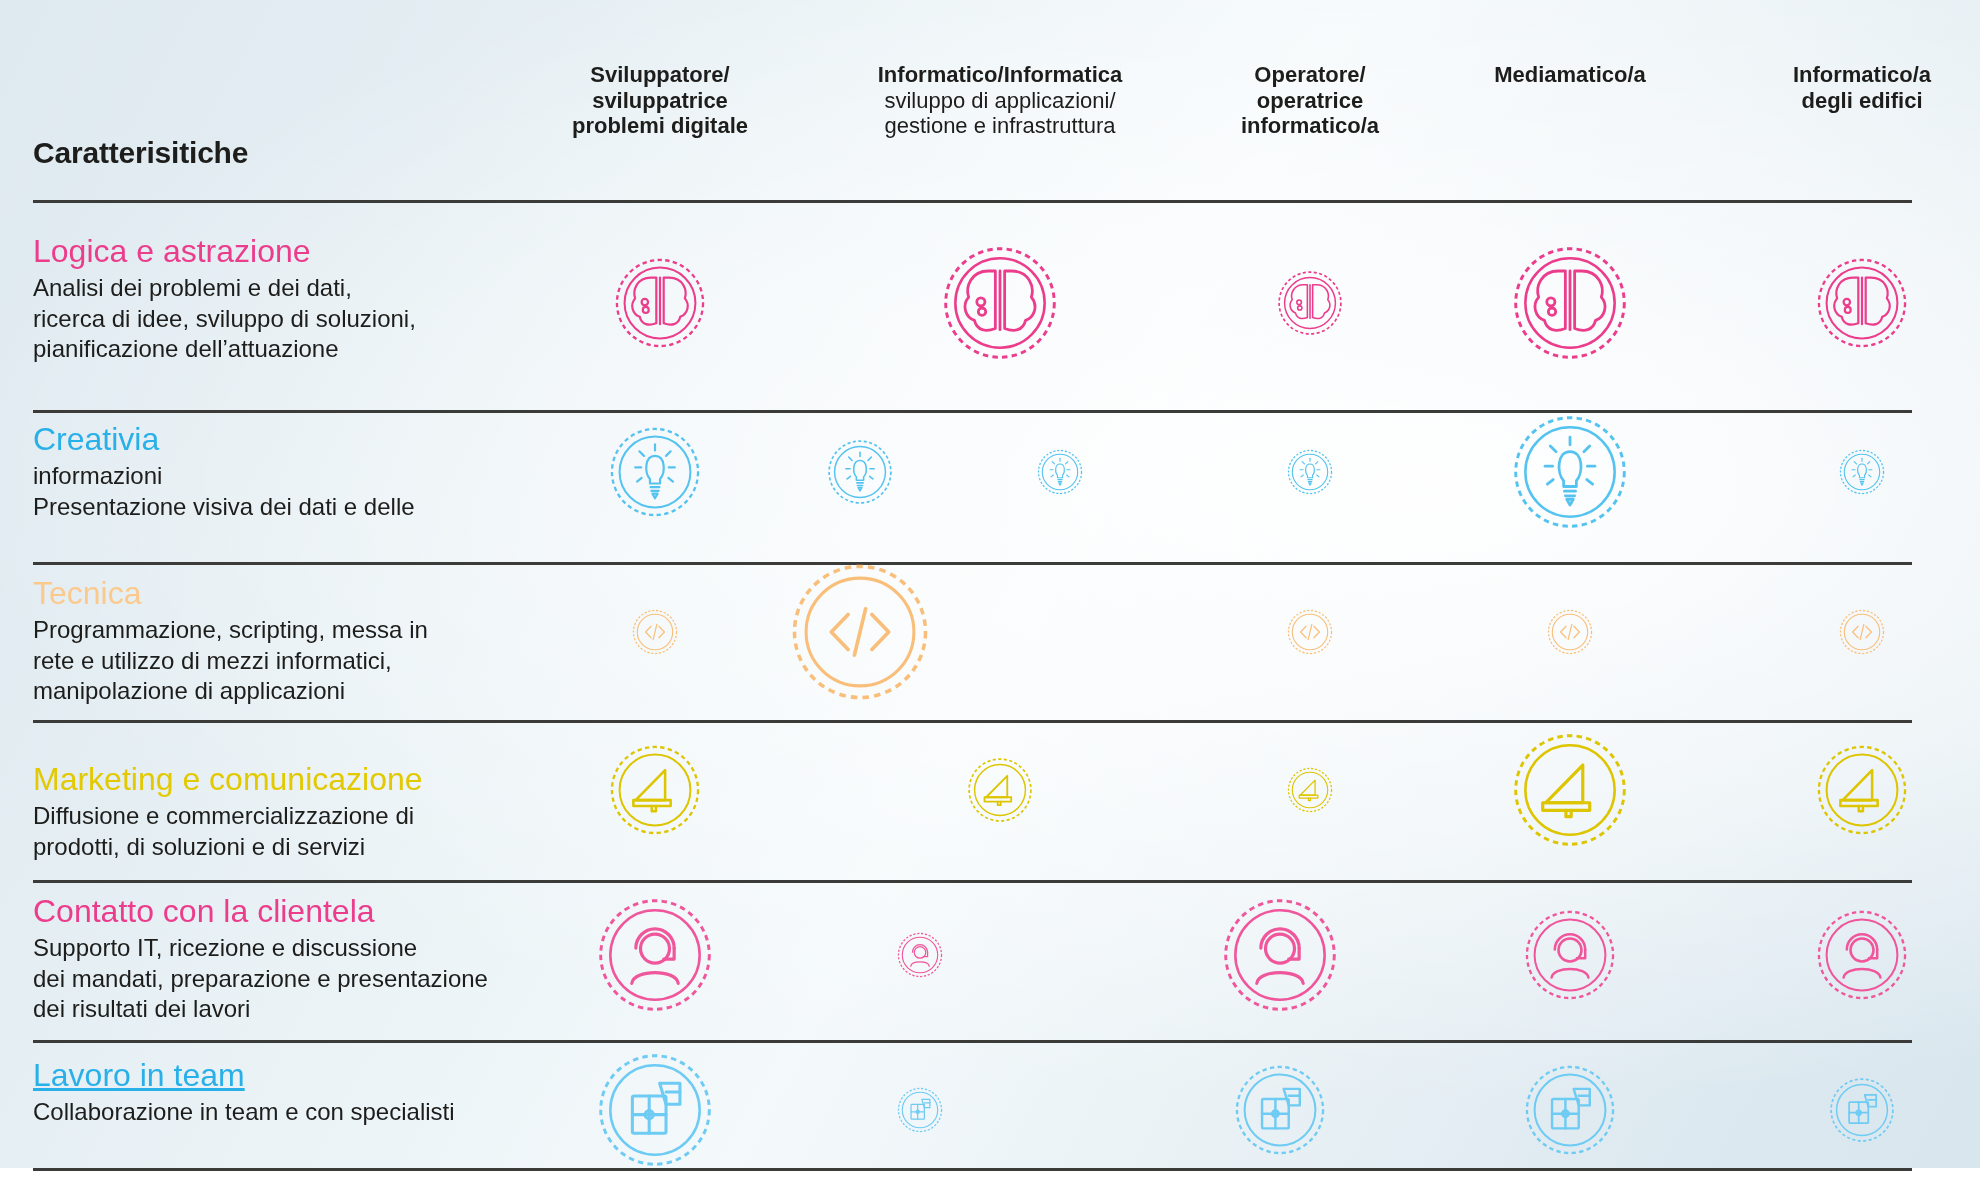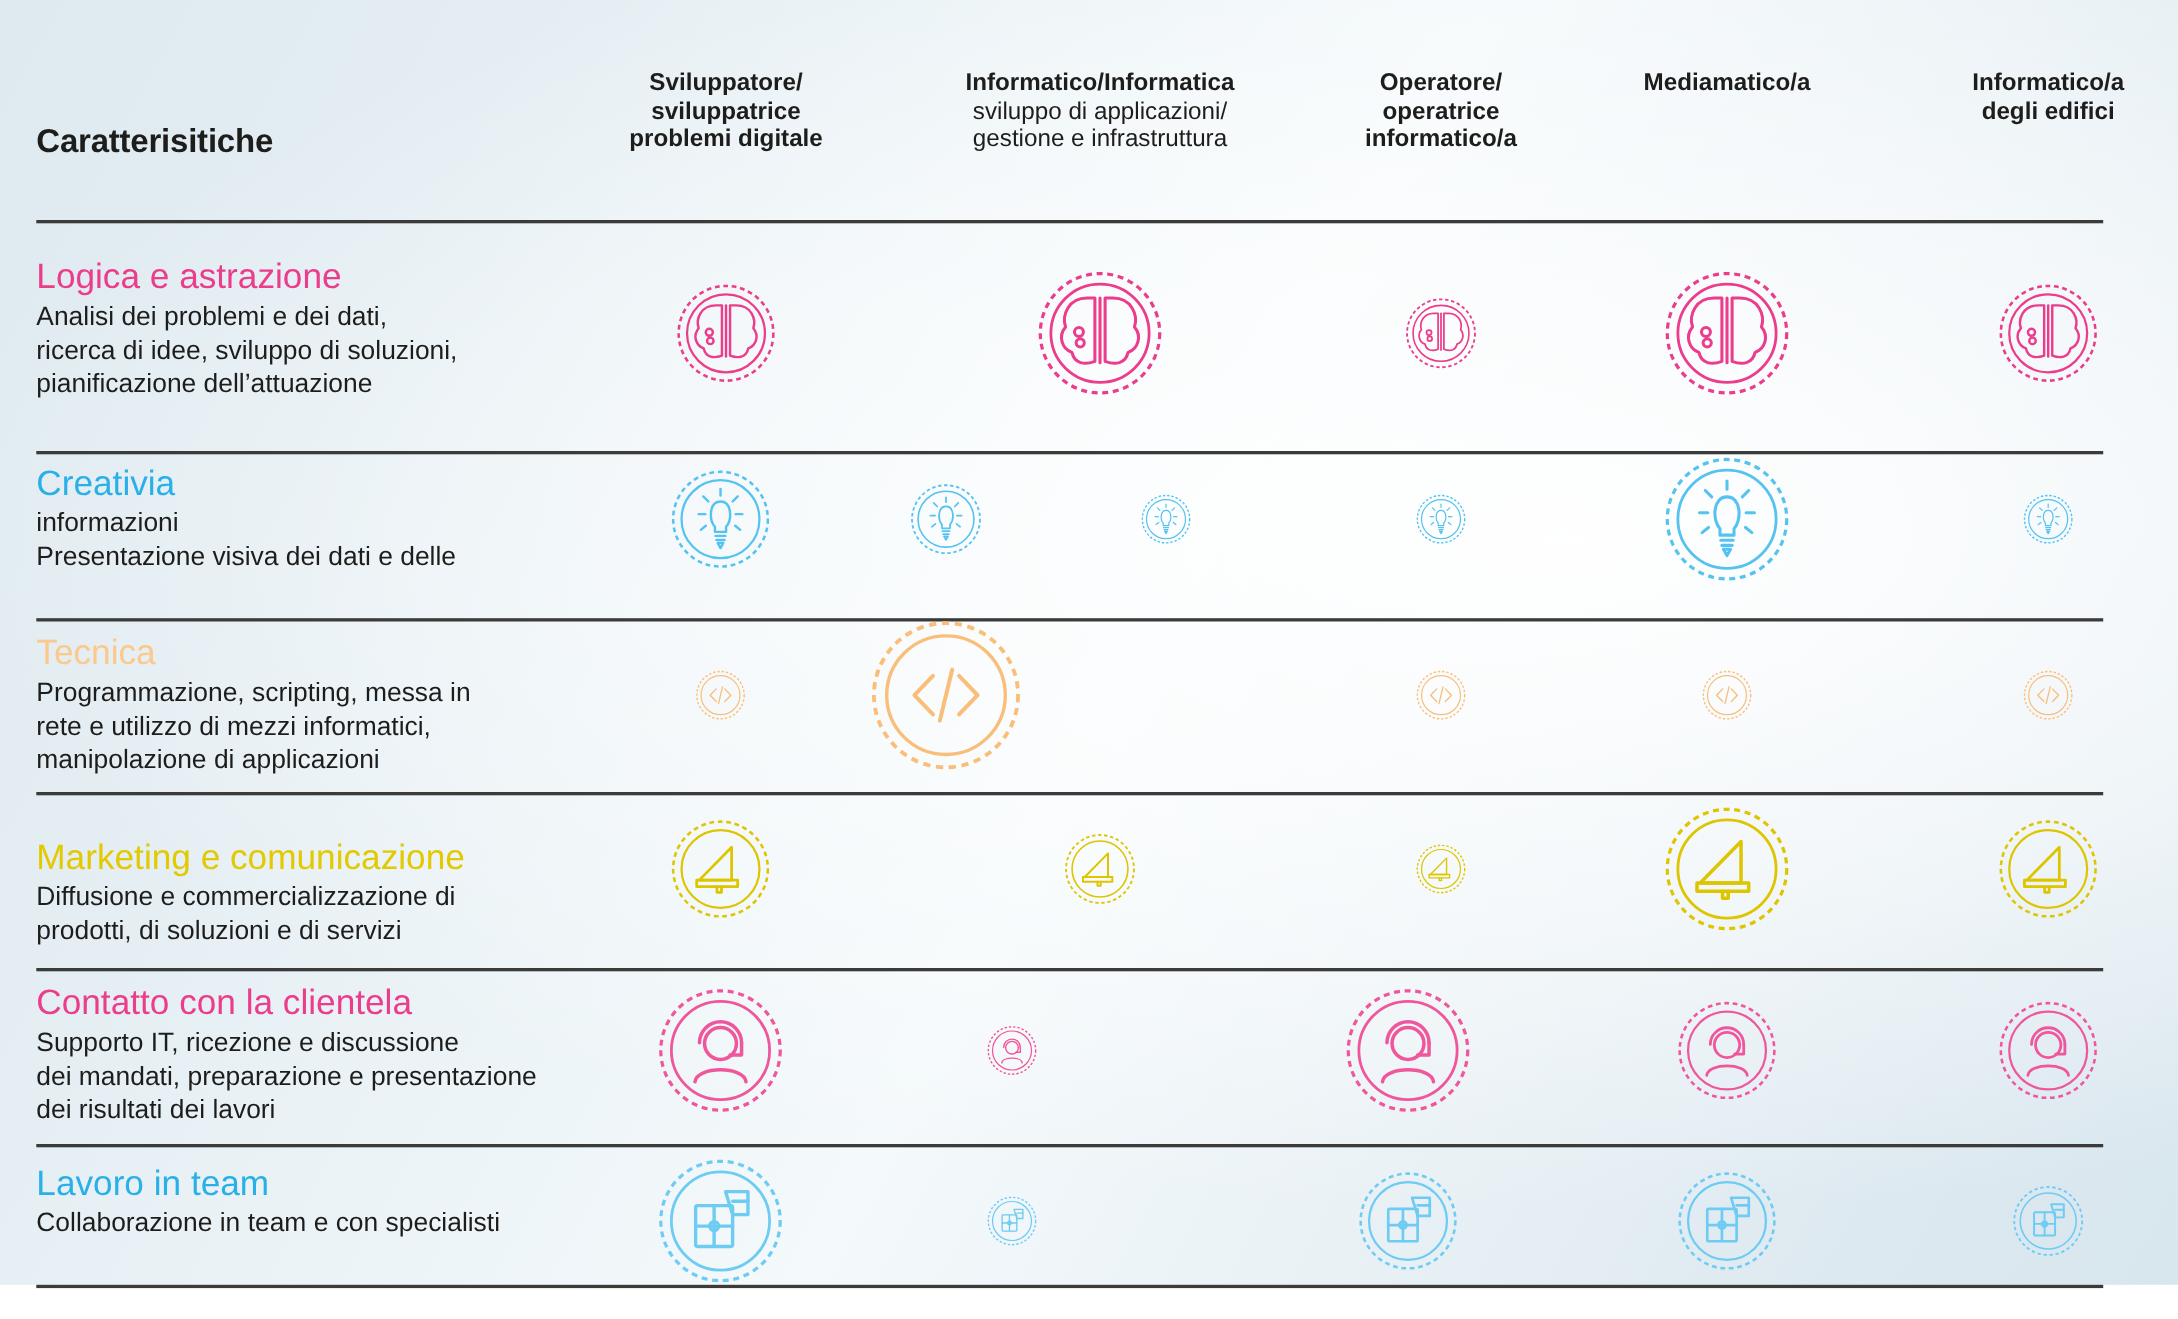--- a/index.html
+++ b/index.html
@@ -16,21 +16,21 @@
       linear-gradient(118deg, #dfeaf0 0%, #e3edf2 18%, #eef5f8 40%, #f4f9fb 52%, #e9f1f5 70%, #dde9f0 88%, #d8e6ee 100%);
     box-sizing:border-box;
   }
 
   
   #header{
     position:absolute;left:0;top:0;width:1980px;height:190px;
   }
   .hdr-main{
     position:absolute;
-    left:33px; top:112px;
+    left:33px; top:136px;
     font-size:30px; font-weight:bold; color:#1d1d1b;
     letter-spacing:-0.2px;
   }
   .col-head{
     position:absolute;
     top:62px;
     text-align:center;
     color:#1d1d1b;
     line-height:1.17;
     font-size:22px;
@@ -534,21 +534,21 @@
       <circle cx="46" cy="40.94" r="11.5"></circle>
       <path d="M 30.82 40.480000000000004 A 15.180000000000001 15.180000000000001 0 0 1 61.18 40.480000000000004"></path>
       <path d="M 61.18 40.480000000000004 L 61.18 49.22 L 52.9 49.22"></path>
       <path d="M 27.599999999999998 68.53999999999999 C 28.98 57.04 63.019999999999996 57.04 64.4 68.53999999999999"></path>
     </g>
      </svg>
         </div>
       </div>
       <div class="row" style="top: 0px;">
         <div class="rowtext" style="top: 1056px;">
-          <div class="rowtitle" style="color: rgb(42, 176, 232);">Lavoro in team</div>
+          <div class="rowtitle" style="color: rgb(42, 176, 232); text-decoration: underline;">Lavoro in team</div>
           <div class="rowdesc">Collaborazione in team e con specialisti</div>
         </div>
         <div class="badge" style="left: 655px; top: 1110px;">
           <svg width="116" height="116" viewBox="0 0 116 116">
        <circle cx="58" cy="58" r="44.660000000000004" fill="none" stroke="#6ecbf3" stroke-width="2.552"></circle>
           <circle cx="58" cy="58" r="54.288000000000004" fill="none" stroke="#6ecbf3" stroke-width="2.9347999999999996" stroke-dasharray="5.452 4.25256" stroke-linecap="butt"></circle>
        <g fill="none" stroke="#6ecbf3" stroke-width="3.0624000000000007" stroke-linejoin="round" stroke-linecap="round">
       <rect x="35.379999999999995" y="44.08" width="33.64" height="37.12" rx="1.74"></rect>
       <path d="M 52.2 44.08 L 52.2 81.2"></path>
       <path d="M 35.379999999999995 62.64 L 69.02 62.64"></path>

